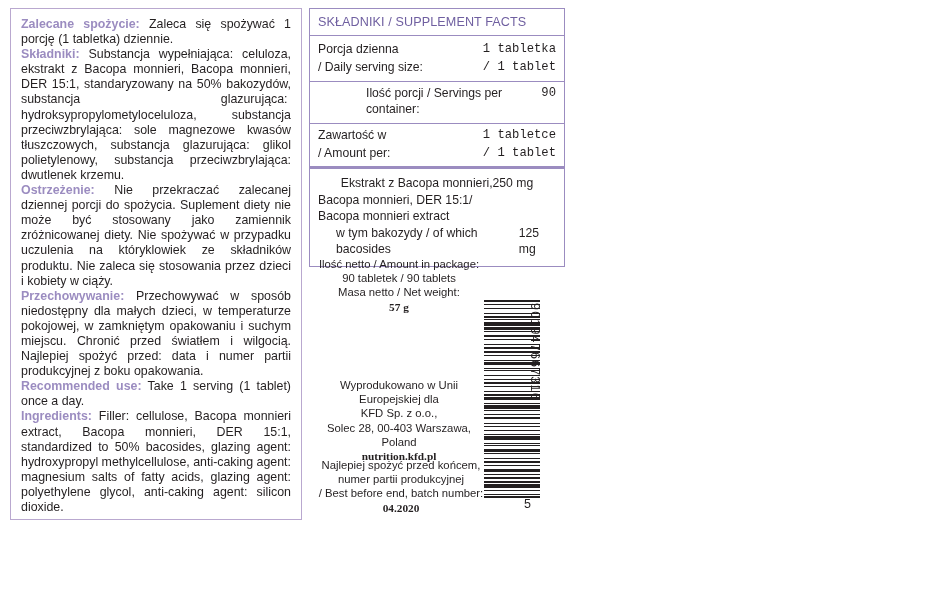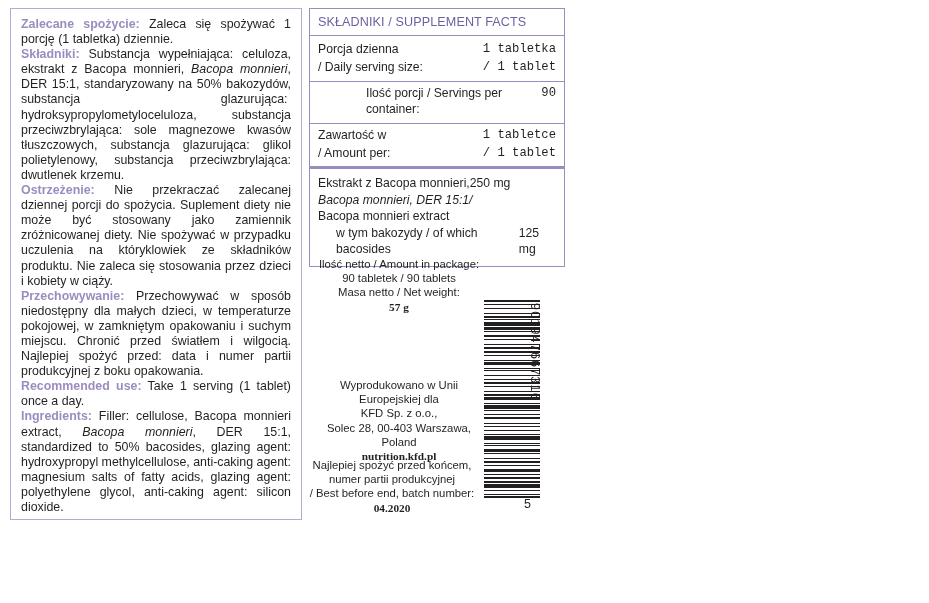--- a/index.html
+++ b/index.html
@@ -31,21 +31,21 @@
     margin: 0 0 0 0;
     font-size: 12.4px;
     line-height: 15.1px;
     text-align: justify;
     text-justify: inter-word;
   }
   .hd {
     color: #9b8cc0;
     font-weight: bold;
   }
-  .it { font-style: italic; }
+  .it { }
 
   
   #facts-box {
     position: absolute;
     left: 309px;
     top: 8px;
     width: 256px;
     border: 1px solid #9b8cc0;
     box-sizing: border-box;
     background: #fff;
@@ -69,35 +69,35 @@
     border-bottom: 1px solid #9b8cc0;
     margin: 5px 0 0 0;
   }
   #ingredient-block {
     padding: 6px 8px 8px 8px;
     font-size: 12.2px;
     line-height: 16.5px;
   }
   #ingredient-block .line {
     display: flex;
-    justify-content: flex-start;
+    justify-content: center;
   }
   .ind { padding-left: 18px; }
 
   
   .rtext {
     position: absolute;
     font-size: 11.3px;
     line-height: 14.2px;
     color: #231f20;
     text-align: center;
   }
   #netto-block { left: 309px; top: 257px; width: 180px; }
   #maker-block { left: 309px; top: 378px; width: 180px; }
-  #best-block  { left: 302px; top: 458px; width: 180px; }
+  #best-block  { left: 311px; top: 458px; width: 180px; }
   .bold { font-weight: bold; font-family: Liberation Serif, serif; }
 
   
   #barcode {
     position: absolute;
     left: 484px;
     top: 300px;
     width: 56px;
     height: 200px;
   }

